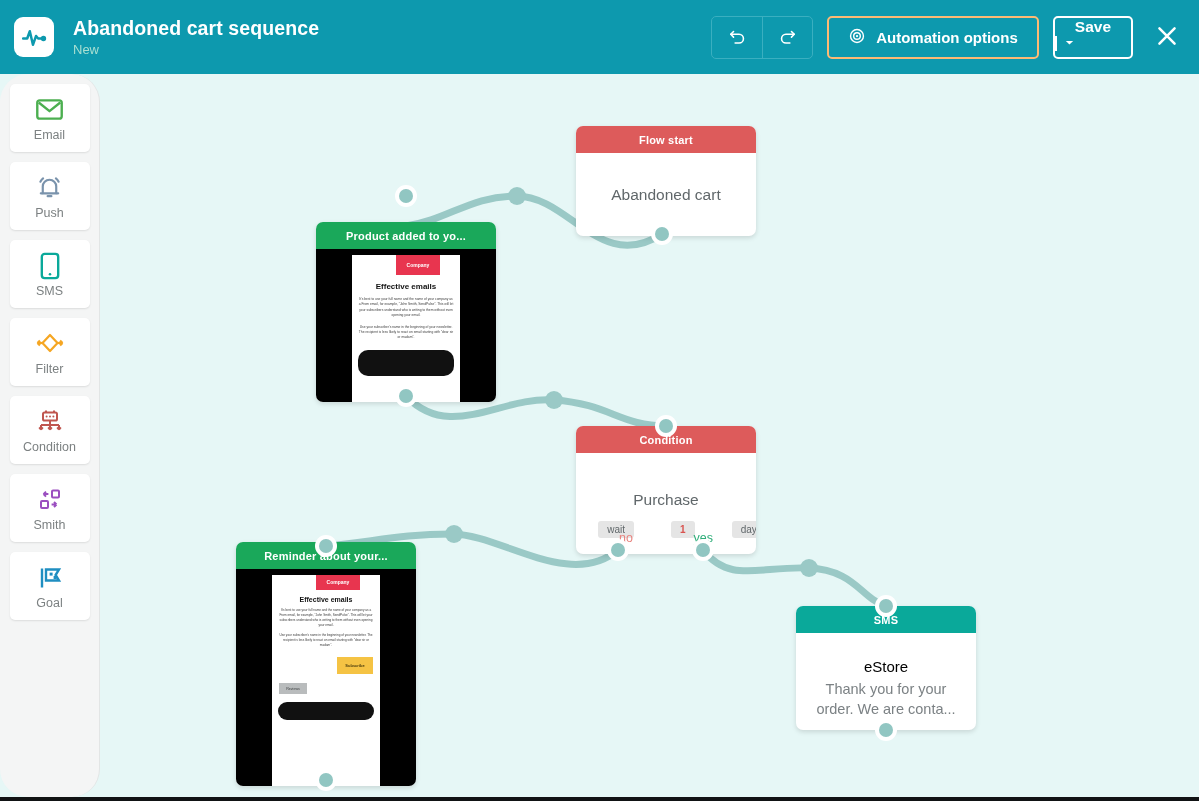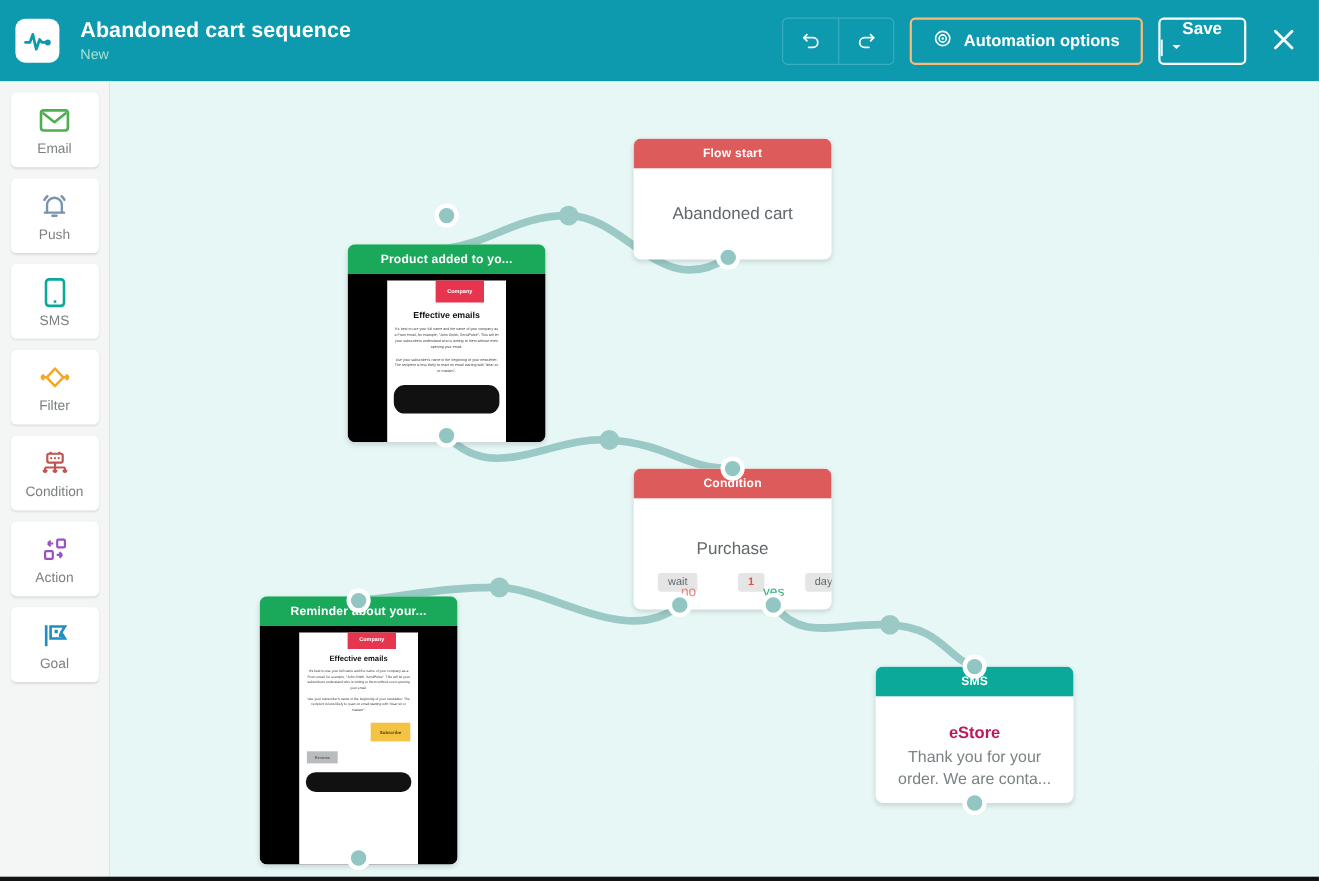--- a/index.html
+++ b/index.html
@@ -49,21 +49,21 @@
     display: flex; align-items: center; justify-content: center; cursor: pointer;
   }
   .close-btn {
     width: 36px; height: 36px; background: transparent; border: none; cursor: pointer;
     display: flex; align-items: center; justify-content: center; margin-left: 2px;
   }
 
   
   .sidebar {
     position: absolute; left: 0; top: 74px; width: 100px; height: 723px;
-    background: #f4f5f5; border-right: 1px solid #e2e5e5; padding-top: 10px;
+    background: #f4f5f5; border-right: 1px solid #e2e5e5; padding-top: 10px; border-radius: 28px;
   }
   .side-item {
     width: 80px; height: 68px; margin: 0 auto 10px auto; background: #ffffff;
     border-radius: 5px; box-shadow: 0 1px 2px rgba(0,0,0,.10);
     display: flex; flex-direction: column; align-items: center; justify-content: center;
     cursor: pointer; gap: 3px;
   }
   .side-label { font-size: 12.5px; color: #7c8182; line-height: 14px; }
   .side-ico { height: 30px; display: flex; align-items: center; justify-content: center; }
 
@@ -84,21 +84,21 @@
     white-space: nowrap; overflow: hidden; padding: 0 6px;
   }
   .head-red   { background: #dd5b5b; }
   .head-green { background: #1aa85a; }
   .head-teal  { background: #0aa99a; }
 
   .node-body {
     display: flex; flex-direction: column; align-items: center; justify-content: center;
   }
   .node-main { font-size: 15.5px; color: #60676a; }
-  .node-main-b { font-size: 15px; color: #be185d; font-weight: 700; }
+  .node-main-b { font-size: 15px; color: #000000; font-weight: 400; }
   .node-sub { font-size: 14.5px; color: #7b8184; line-height: 20px; text-align: center; padding: 0 12px; }
 
   .pill-row { display: flex; gap: 5px; margin-top: 12px; }
   .pill {
     background: #e5e5e5; border-radius: 3px; padding: 3px 9px;
     font-size: 10px; color: #60676a; margin-left: 32px;
   }
   .pill-num { color: #d9534f; font-weight: 700; }
   .branch-row {
     position: absolute; left: 0; bottom: 9px; width: 100%;
@@ -265,21 +265,21 @@
 
     <div class="side-item">
       <span class="side-ico">
         <svg width="30" height="24" viewBox="0 0 30 24" fill="none" stroke="#9b4fc0" stroke-width="2">
           <rect x="17" y="2.6" width="7" height="7" rx="1"></rect>
           <path d="M13.4 6.1 H8.5 M8.5 6.1 L11 3.6 M8.5 6.1 L11 8.6"></path>
           <rect x="6" y="13" width="7" height="7" rx="1"></rect>
           <path d="M16.6 16.5 H21.5 M21.5 16.5 L19 14 M21.5 16.5 L19 19"></path>
         </svg>
       </span>
-      <span class="side-label">Action</span>
+      <span class="side-label">Smith</span>
     </div>
 
     <div class="side-item">
       <span class="side-ico">
         <svg width="30" height="26" viewBox="0 0 30 26" fill="none" stroke="#1f8ec1" stroke-width="2.4">
           <path d="M7 3.5 V22.5"></path>
           <path d="M11 4.5 H24 L20.6 10 L24 15.5 H11 Z"></path>
           <path d="M14.6 7.6 h3 v3 h-3 z" fill="#1f8ec1" stroke="none"></path>
           <path d="M18.6 11 h3 v3 h-3 z" fill="#1f8ec1" stroke="none"></path>
         </svg>

